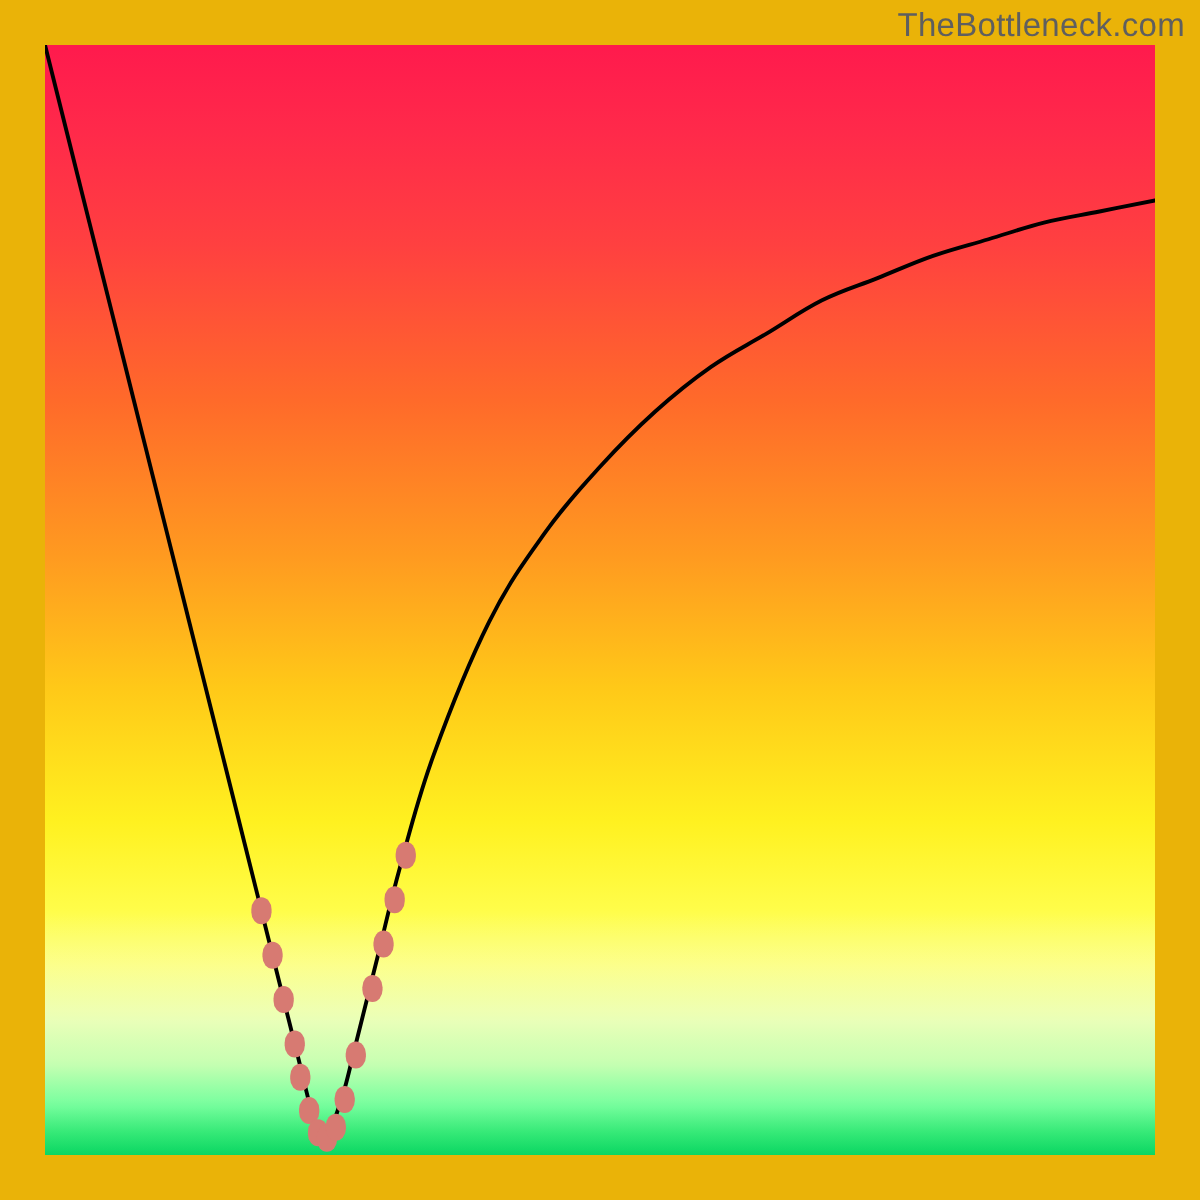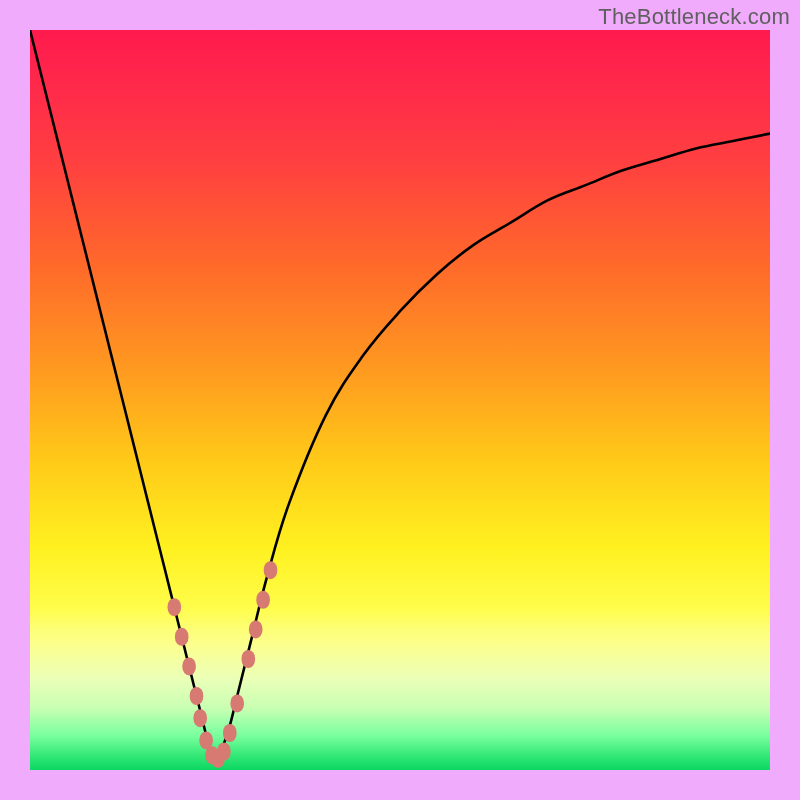--- a/index.html
+++ b/index.html
@@ -8,21 +8,21 @@
     width: 800px;
     height: 800px;
     overflow: hidden;
     background: #000;
     font-family: Arial, Helvetica, sans-serif;
   }
   .frame {
     position: relative;
     width: 800px;
     height: 800px;
-    background: #f0abfc;
+    background: #eab308;
   }
   .plot-area {
     position: absolute;
     left: 30px;
     top: 30px;
     width: 740px;
     height: 740px;
     overflow: hidden;
   }
   .gradient {

